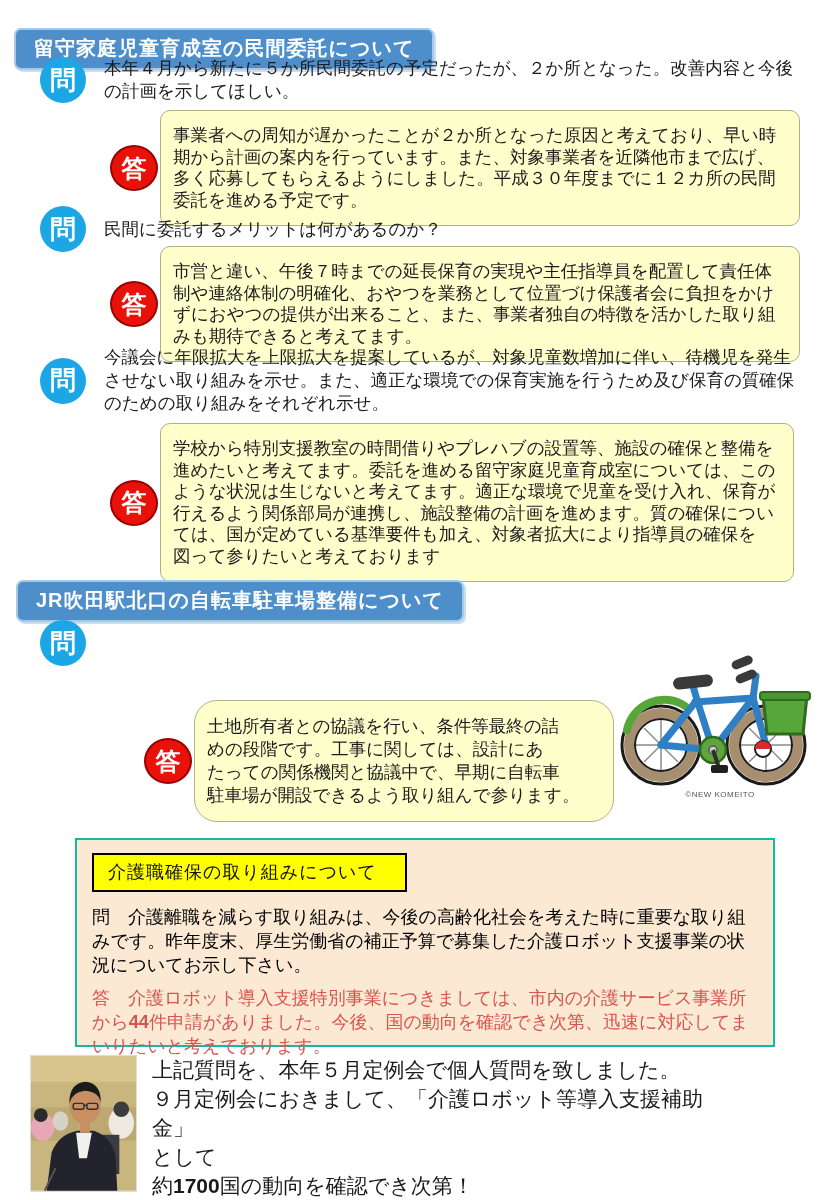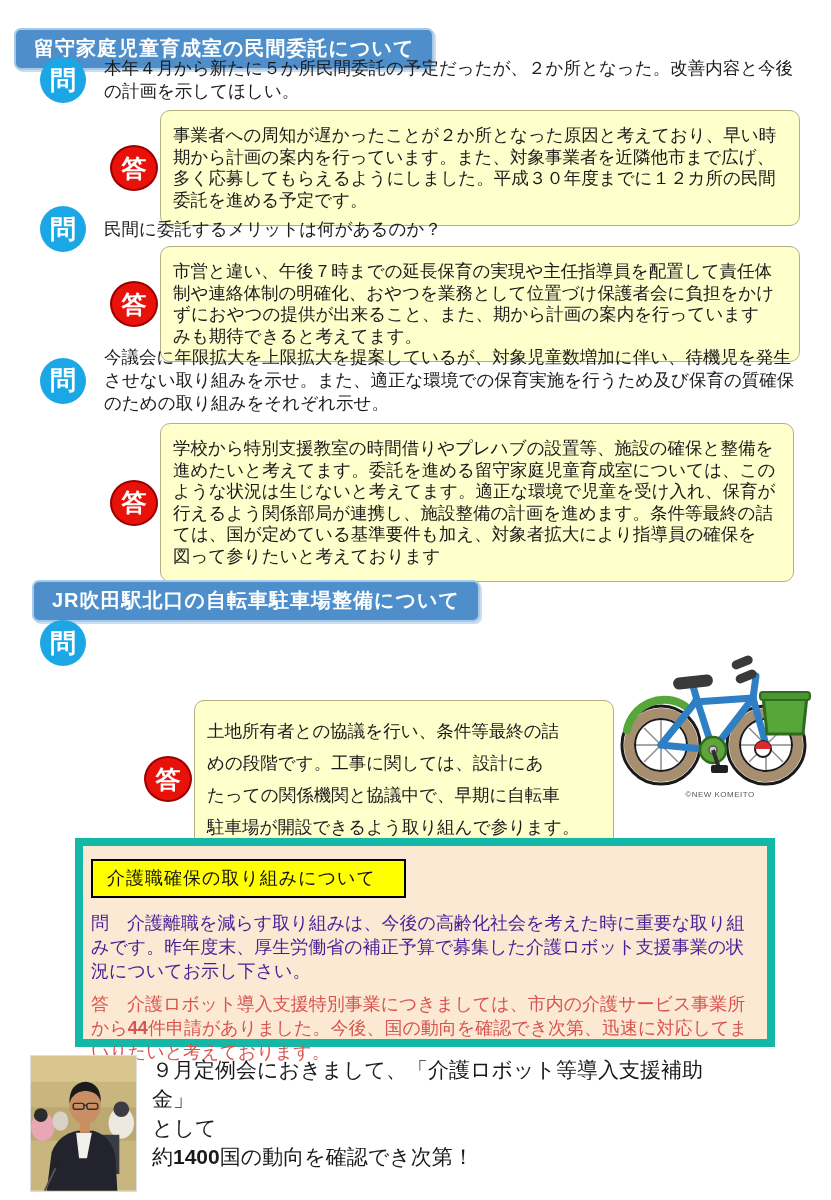--- a/index.html
+++ b/index.html
@@ -27,34 +27,34 @@
   .a-badge {
     flex:0 0 48px; width:48px; height:46px; border-radius:50%;
     background:#E8120B; border:2px solid #9B0000; color:#fff; font-weight:bold; font-size:25px;
     display:flex; align-items:center; justify-content:center;
   }
   .a-box {
     flex:1; margin-left:2px;
     background:#FFFFCC; border:1px solid #B5AF82; border-radius:10px;
     padding:14px 12px; font-size:17.5px; line-height:21.5px; white-space:pre-line;
   }
-  .a-box.loose { line-height:32px; }
+  .a-box.loose { line-height:23px;border-radius:23px; }
 
   .bike-wrap { position:absolute; text-align:center; }
   .bike-credit { font-size:8px; color:#555; margin-left:14px; margin-top:-4px; letter-spacing:0.5px; }
 
   .care-box {
-    position:absolute; background:#FBE9D4; border:8px solid #14b8a6;
-    padding:13px 8px;
+    position:absolute; background:#FBE9D4; border:2px solid #14b8a6;
+    padding:13px 15px;
   }
   .care-title {
     display:inline-block; background:#FFFF00; border:2px solid #000;
     font-size:18px; color:#111; padding:5px 28px 6px 14px; letter-spacing:1px;
   }
-  .care-q { margin-top:13px; font-size:18px; line-height:24px; color:#4c1d95; white-space:pre-line; }
+  .care-q { margin-top:13px; font-size:18px; line-height:24px; color:#000000; white-space:pre-line; }
   .care-a { margin-top:9px; font-size:18px; line-height:24px; color:#D9534F; }
   .care-a b { font-family:"Liberation Sans",sans-serif; font-weight:bold; }
 
   .footer { position:absolute; }
   .photo { position:absolute; left:0; top:0; width:107px; height:137px; border:1px solid #ddd; }
   .footer-text { position:absolute; left:122px; top:0; width:560px; font-size:21px; line-height:29px; }
   .footer-text .num { font-weight:bold; }
 </style>
 </head>
 <body>
@@ -79,42 +79,42 @@
 
   <div class="qa-q" style="left:40px; top:206px; width:740px;">
     <div class="q-badge">問</div>
     <div class="q-text">民間に委託するメリットは何があるのか？</div>
   </div>
 
   <div class="qa-a" style="left:110px; top:246px; width:690px;">
     <div class="a-badge">答</div>
     <div class="a-box">市営と違い、午後７時までの延長保育の実現や主任指導員を配置して責任体
 制や連絡体制の明確化、おやつを業務として位置づけ保護者会に負担をかけ
-ずにおやつの提供が出来ること、また、期から計画の案内を行っています
+ずにおやつの提供が出来ること、また、事業者独自の特徴を活かした取り組
 みも期待できると考えてます。</div>
   </div>
 
   <div class="qa-q" style="left:40px; top:346px; width:770px;">
     <div class="q-badge">問</div>
     <div class="q-text">今議会に年限拡大を上限拡大を提案しているが、対象児童数増加に伴い、待機児を発生
 させない取り組みを示せ。また、適正な環境での保育実施を行うため及び保育の質確保
 のための取り組みをそれぞれ示せ。</div>
   </div>
 
   <div class="qa-a" style="left:110px; top:423px; width:684px;">
     <div class="a-badge">答</div>
     <div class="a-box">学校から特別支援教室の時間借りやプレハブの設置等、施設の確保と整備を
 進めたいと考えてます。委託を進める留守家庭児童育成室については、この
 ような状況は生じないと考えてます。適正な環境で児童を受け入れ、保育が
-行えるよう関係部局が連携し、施設整備の計画を進めます。条件等最終の詰
+行えるよう関係部局が連携し、施設整備の計画を進めます。質の確保につい
 ては、国が定めている基準要件も加え、対象者拡大により指導員の確保を
 図って参りたいと考えております</div>
   </div>
 
-  <div class="section-header" style="left:32px; top:580px;">JR吹田駅北口の自転車駐車場整備について</div>
+  <div class="section-header" style="left:16px; top:580px;">JR吹田駅北口の自転車駐車場整備について</div>
 
   <div class="qa-q" style="left:40px; top:620px; width:580px;">
     <div class="q-badge">問</div>
   </div>
 
   <div class="qa-a" style="left:144px; top:700px; width:470px;">
     <div class="a-badge">答</div>
     <div class="a-box loose">土地所有者との協議を行い、条件等最終の詰
 めの段階です。工事に関しては、設計にあ
 たっての関係機関と協議中で、早期に自転車
@@ -203,19 +203,20 @@
       <path d="M39,48 Q39,27 56,26 Q72,28 71,48 Q70,36 55,35 Q42,36 39,48 Z" fill="#1b1b1b"></path>
       <g stroke="#2f2f2f" stroke-width="1.5" fill="none">
         <rect x="43" y="48" width="11" height="6" rx="2"></rect>
         <rect x="57" y="48" width="11" height="6" rx="2"></rect>
         <line x1="54" y1="50" x2="57" y2="50"></line>
       </g>
       <line x1="14" y1="137" x2="26" y2="112" stroke="#555" stroke-width="2"></line>
       <circle cx="26" cy="111" r="3" fill="#222"></circle>
     </svg>
     <div class="footer-text">
+      <div>上記質問を、本年５月定例会で個人質問を致しました。</div>
       <div>９月定例会におきまして、「介護ロボット等導入支援補助金」</div>
       <div>として</div>
-      <div><span>約</span><span class="num">1400</span><span>国の動向を確認でき次第！</span></div>
+      <div><span>約</span><span class="num">1700</span><span>国の動向を確認でき次第！</span></div>
     </div>
   </div>
 
 </div>
 
 </body></html>

